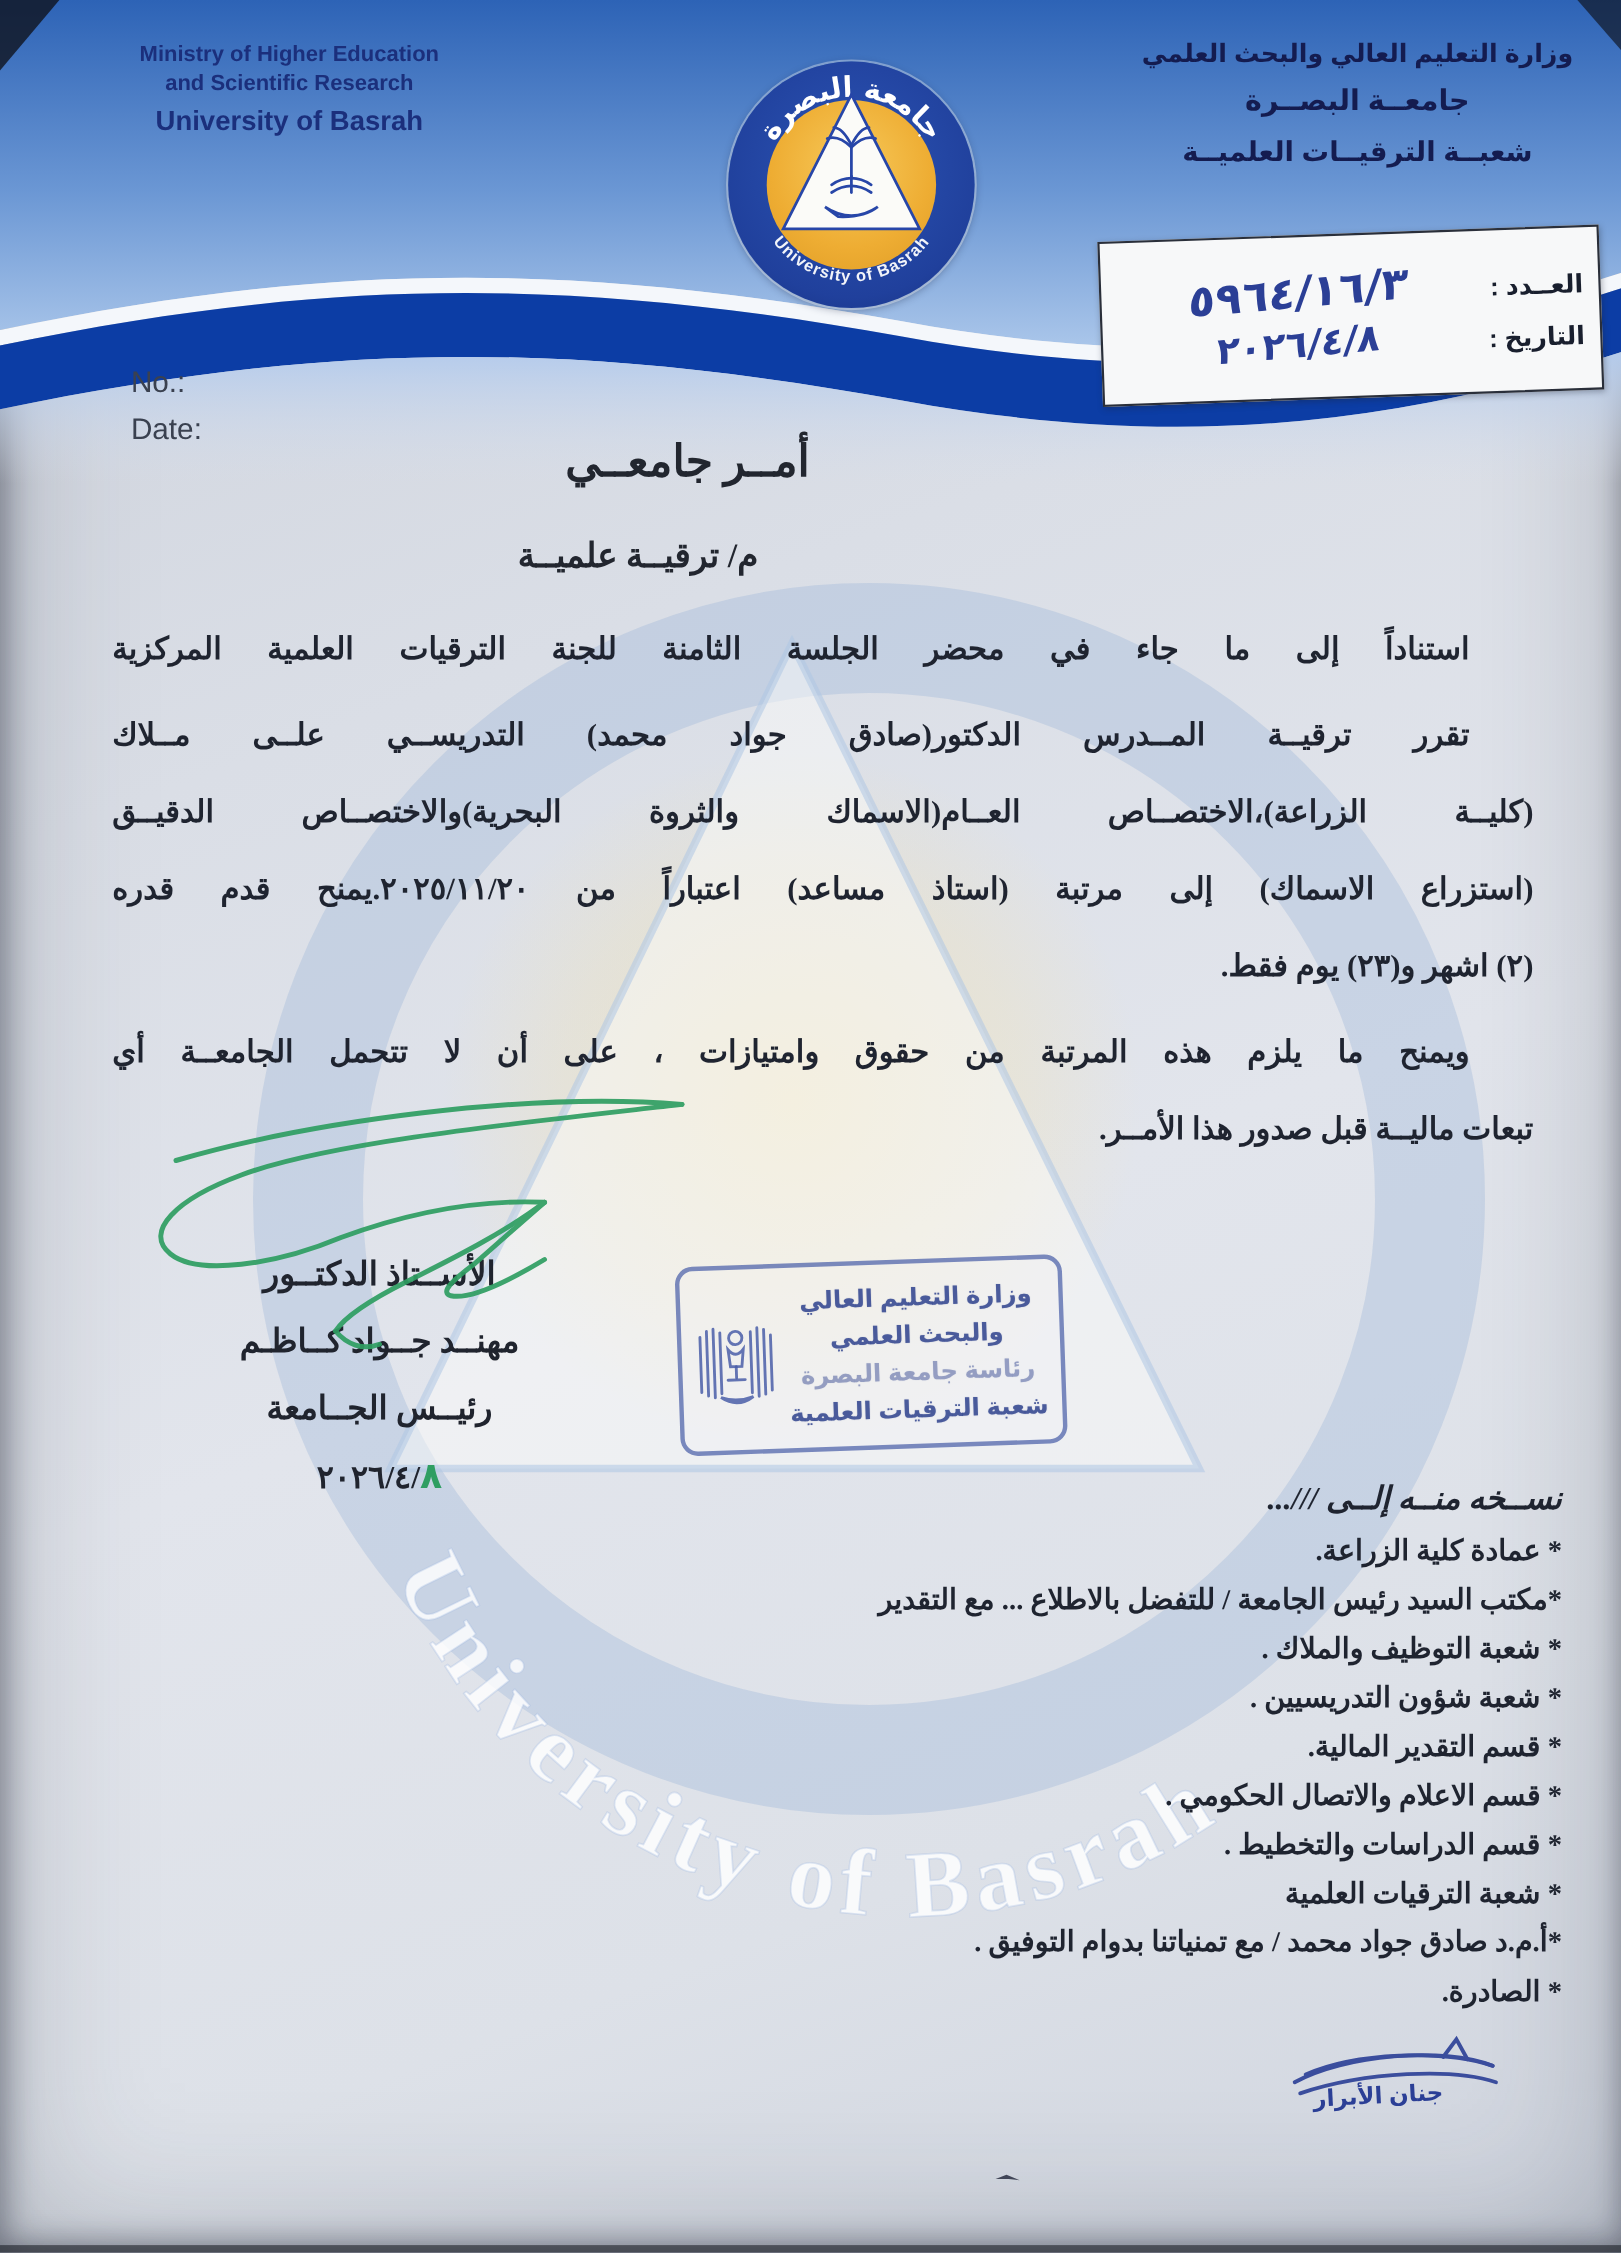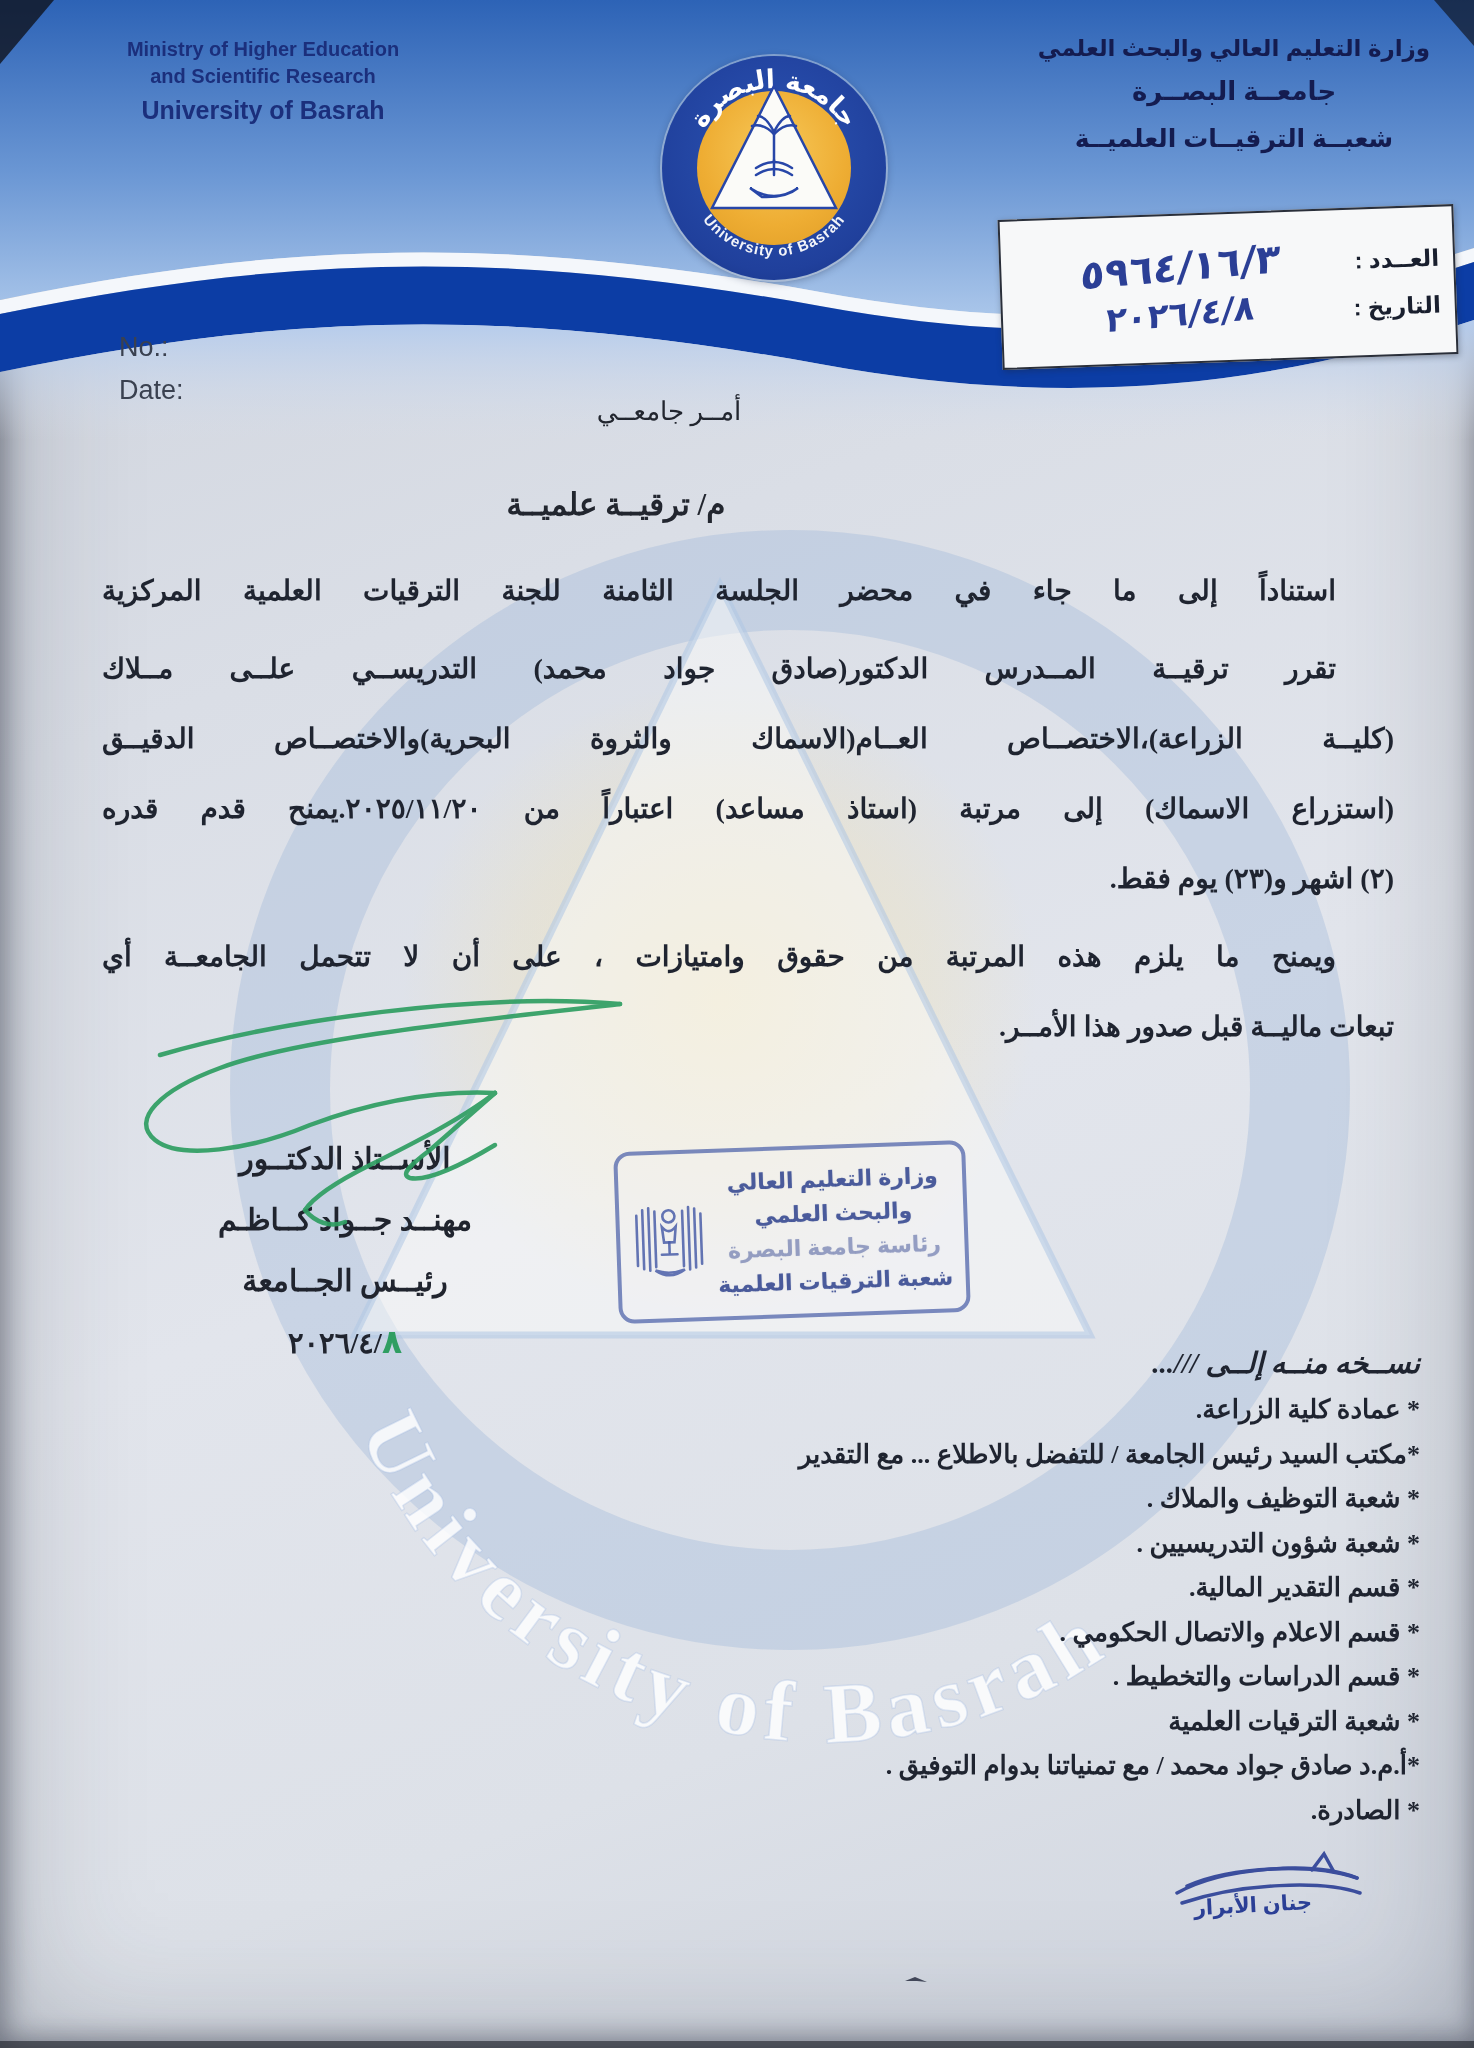--- a/index.html
+++ b/index.html
@@ -43,23 +43,23 @@
   .reflabel{font-family:"Liberation Sans","DejaVu Sans",sans-serif;font-weight:700;font-size:23px;color:#191f2e;white-space:nowrap;}
   .refval{flex:1;direction:ltr;text-align:center;color:#2b3f96;font-weight:700;letter-spacing:3px;
     transform:rotate(-3deg) skewX(-8deg);font-family:"DejaVu Sans",sans-serif;}
   .refval.num{font-size:40px;}
   .refval.dat{font-size:34px;}
   
   .nodate{left:95px;top:326px;z-index:3;font-family:"Liberation Sans","DejaVu Sans",sans-serif;
     font-size:27px;color:#3a4150;line-height:43px;font-weight:500;margin-left:24px;}
   
   .doc-title{left:0;top:396px;width:1250px;text-align:center;z-index:5;direction:rtl;
-    font-weight:400;font-size:26px;color:#22262f;padding-left:44px;}
+    font-weight:700;font-size:40px;color:#22262f;}
   .doc-subject{left:0;top:486px;width:1160px;text-align:center;z-index:5;direction:rtl;
-    font-weight:700;font-size:31px;color:#22262f;padding-left:36px;}
+    font-weight:700;font-size:31px;color:#22262f;}
   
   .body-text{left:102px;top:556px;width:1292px;z-index:5;direction:rtl;color:#1f2430;
     font-size:28px;font-weight:700;}
   .body-text .ln{line-height:70px;white-space:nowrap;text-align:right;text-align-last:justify;}
   .body-text .ln.indent{padding-right:58px;}
   .body-text .ln.end{text-align-last:right;}
   .body-text .ln.gap{margin-top:8px;}
   
   .signer{left:152px;top:1128px;width:386px;text-align:center;z-index:5;direction:rtl;
     font-weight:700;font-size:30px;color:#20242e;line-height:61px;}

